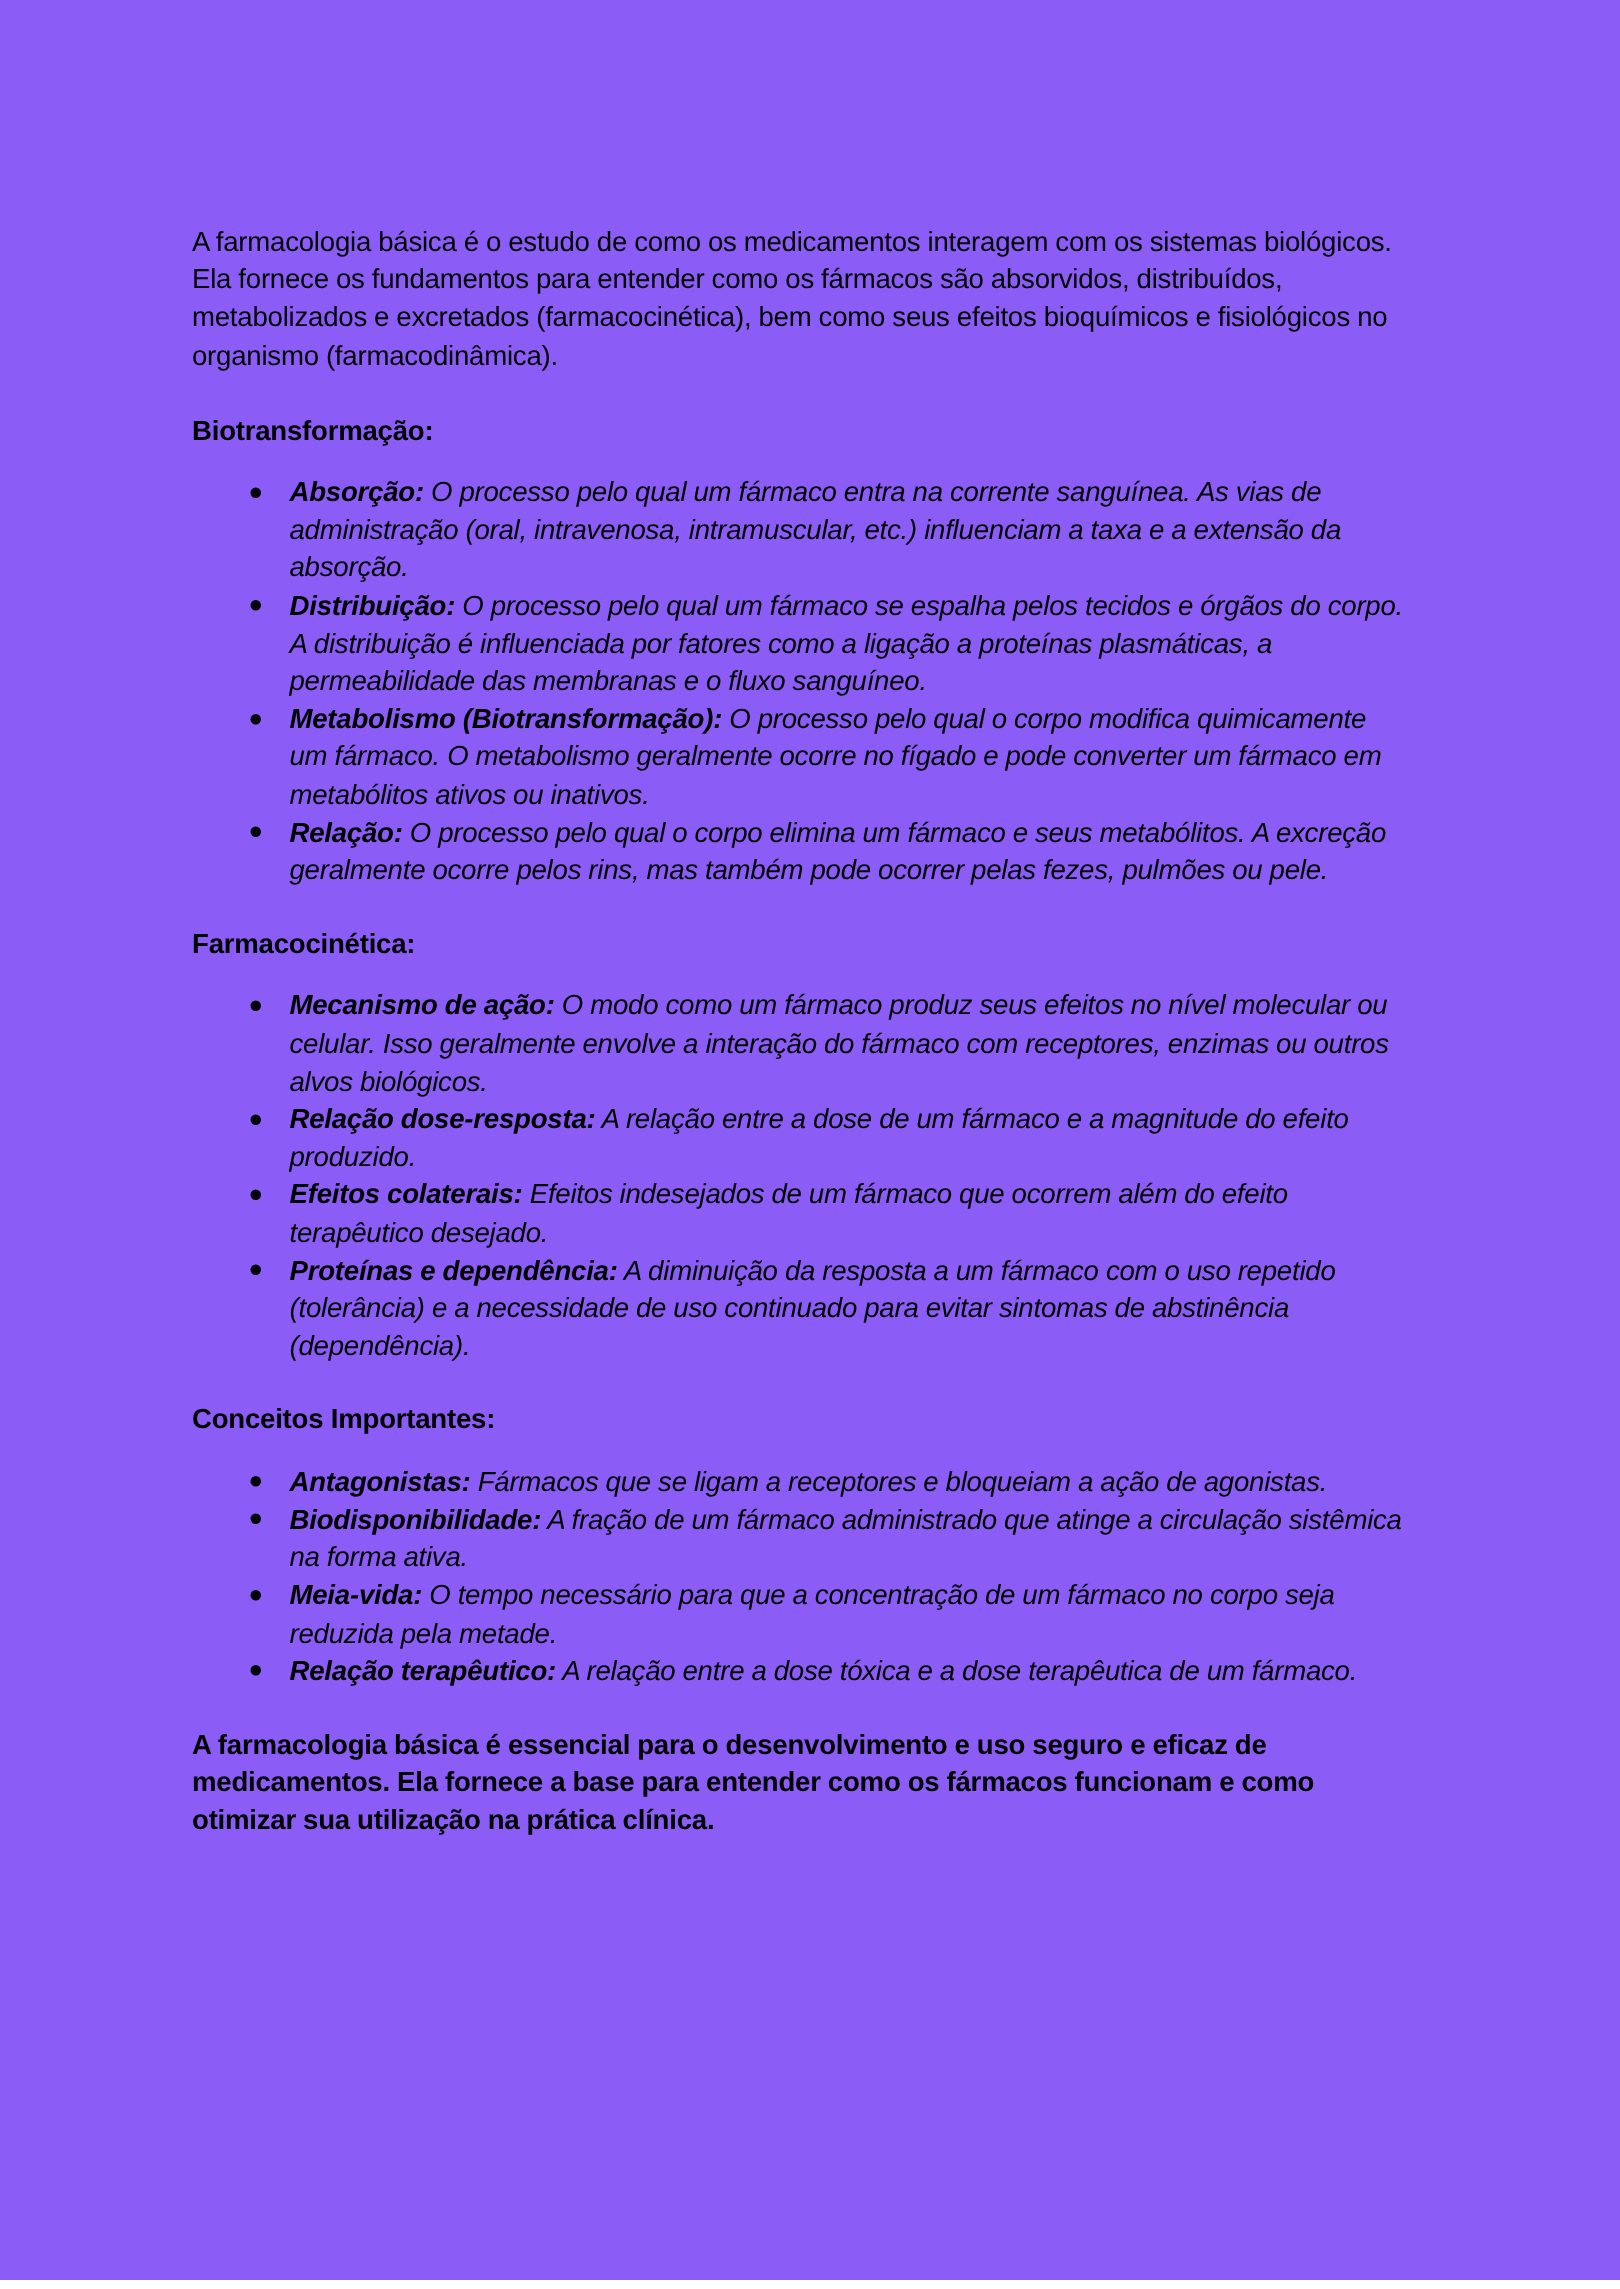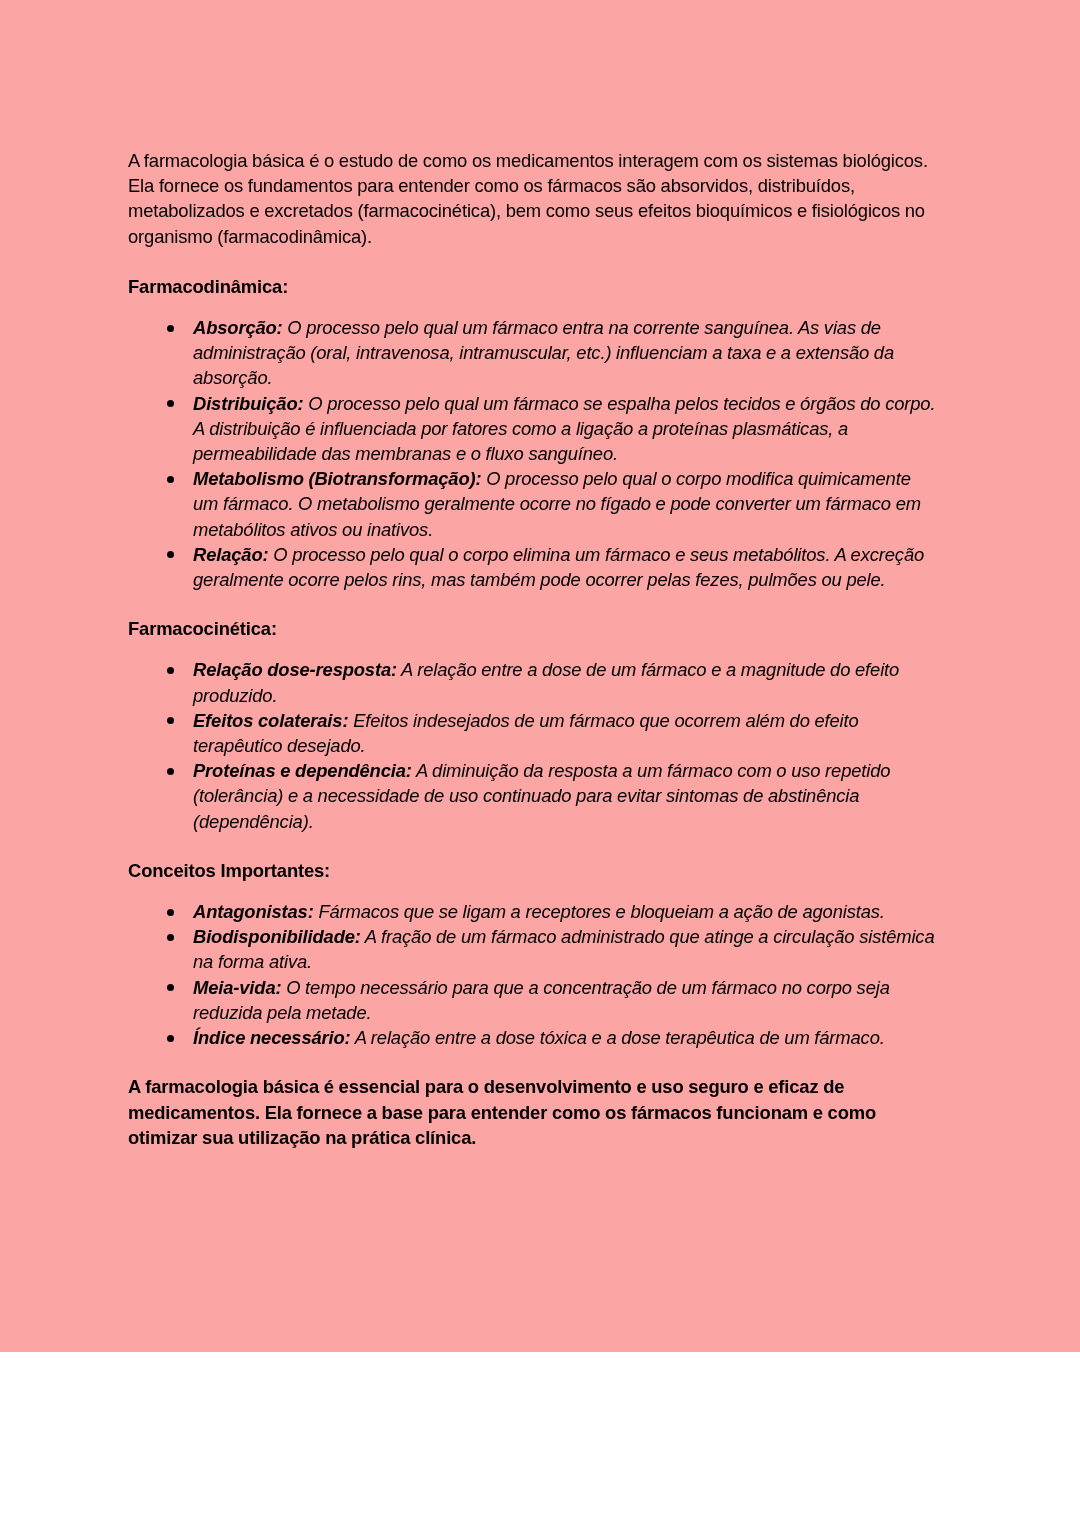--- a/index.html
+++ b/index.html
@@ -16,22 +16,22 @@
     font-family: "Liberation Sans", "DejaVu Sans", sans-serif;
     color: #000000;
     -webkit-font-smoothing: antialiased;
   }
 
   .page {
     position: absolute;
     left: 0;
     top: 0;
     width: 1080px;
-    height: 1352px;
-    background: #fca5a5;
+    height: 1520px;
+    background: #8b5cf6;
   }
 
   .content {
     position: absolute;
     left: 128px;
     top: 148px;
     width: 810px;
   }
 
   .para {
@@ -92,40 +92,43 @@
   }
 </style>
 </head>
 <body>
 
 <div class="page">
   <div class="content">
 
     <p class="para para-intro">A farmacologia básica é o estudo de como os medicamentos interagem com os sistemas biológicos. Ela fornece os fundamentos para entender como os fármacos são absorvidos, distribuídos, metabolizados e excretados (farmacocinética), bem como seus efeitos bioquímicos e fisiológicos no organismo (farmacodinâmica).</p>
 
-    <h2 class="section-heading">Farmacodinâmica:</h2>
+    <h2 class="section-heading">Biotransformação:</h2>
 
     <ul class="bullet-list">
       <li class="bullet-item">
         <span class="bullet-dot"></span><span class="term">Absorção:</span><span> O processo pelo qual um fármaco entra na corrente sanguínea. As vias de administração (oral, intravenosa, intramuscular, etc.) influenciam a taxa e a extensão da absorção.</span>
       </li>
       <li class="bullet-item">
         <span class="bullet-dot"></span><span class="term">Distribuição:</span><span> O processo pelo qual um fármaco se espalha pelos tecidos e órgãos do corpo. A distribuição é influenciada por fatores como a ligação a proteínas plasmáticas, a permeabilidade das membranas e o fluxo sanguíneo.</span>
       </li>
       <li class="bullet-item">
         <span class="bullet-dot"></span><span class="term">Metabolismo (Biotransformação):</span><span> O processo pelo qual o corpo modifica quimicamente um fármaco. O metabolismo geralmente ocorre no fígado e pode converter um fármaco em metabólitos ativos ou inativos.</span>
       </li>
       <li class="bullet-item">
         <span class="bullet-dot"></span><span class="term">Relação:</span><span> O processo pelo qual o corpo elimina um fármaco e seus metabólitos. A excreção geralmente ocorre pelos rins, mas também pode ocorrer pelas fezes, pulmões ou pele.</span>
       </li>
     </ul>
 
     <h2 class="section-heading">Farmacocinética:</h2>
 
     <ul class="bullet-list">
+      <li class="bullet-item">
+        <span class="bullet-dot"></span><span class="term">Mecanismo de ação:</span><span> O modo como um fármaco produz seus efeitos no nível molecular ou celular. Isso geralmente envolve a interação do fármaco com receptores, enzimas ou outros alvos biológicos.</span>
+      </li>
       <li class="bullet-item">
         <span class="bullet-dot"></span><span class="term">Relação dose-resposta:</span><span> A relação entre a dose de um fármaco e a magnitude do efeito produzido.</span>
       </li>
       <li class="bullet-item">
         <span class="bullet-dot"></span><span class="term">Efeitos colaterais:</span><span> Efeitos indesejados de um fármaco que ocorrem além do efeito terapêutico desejado.</span>
       </li>
       <li class="bullet-item">
         <span class="bullet-dot"></span><span class="term">Proteínas e dependência:</span><span> A diminuição da resposta a um fármaco com o uso repetido (tolerância) e a necessidade de uso continuado para evitar sintomas de abstinência (dependência).</span>
       </li>
     </ul>
@@ -136,20 +139,20 @@
       <li class="bullet-item">
         <span class="bullet-dot"></span><span class="term">Antagonistas:</span><span> Fármacos que se ligam a receptores e bloqueiam a ação de agonistas.</span>
       </li>
       <li class="bullet-item">
         <span class="bullet-dot"></span><span class="term">Biodisponibilidade:</span><span> A fração de um fármaco administrado que atinge a circulação sistêmica na forma ativa.</span>
       </li>
       <li class="bullet-item">
         <span class="bullet-dot"></span><span class="term">Meia-vida:</span><span> O tempo necessário para que a concentração de um fármaco no corpo seja reduzida pela metade.</span>
       </li>
       <li class="bullet-item">
-        <span class="bullet-dot"></span><span class="term">Índice necessário:</span><span> A relação entre a dose tóxica e a dose terapêutica de um fármaco.</span>
+        <span class="bullet-dot"></span><span class="term">Relação terapêutico:</span><span> A relação entre a dose tóxica e a dose terapêutica de um fármaco.</span>
       </li>
     </ul>
 
     <p class="para closing-block">A farmacologia básica é essencial para o desenvolvimento e uso seguro e eficaz de medicamentos. Ela fornece a base para entender como os fármacos funcionam e como otimizar sua utilização na prática clínica.</p>
 
   </div>
 </div>
 
 </body></html>

